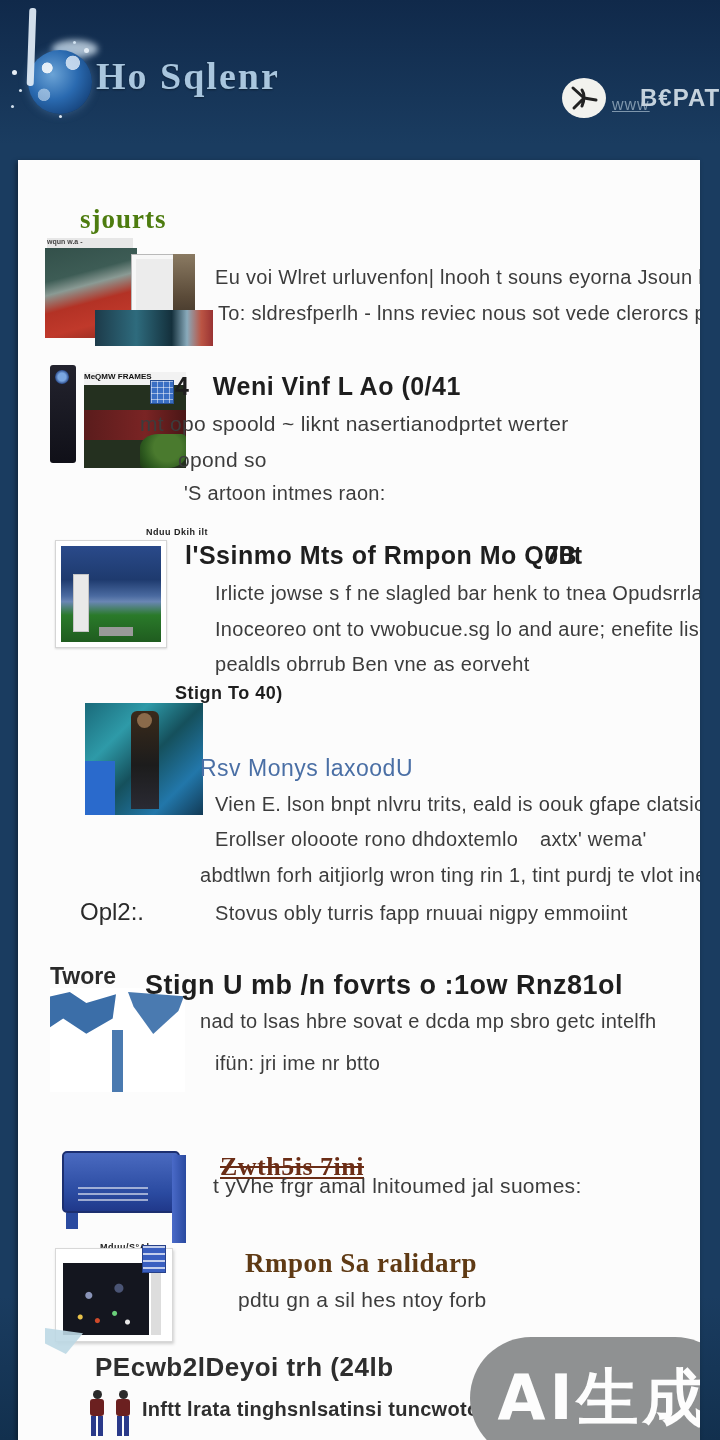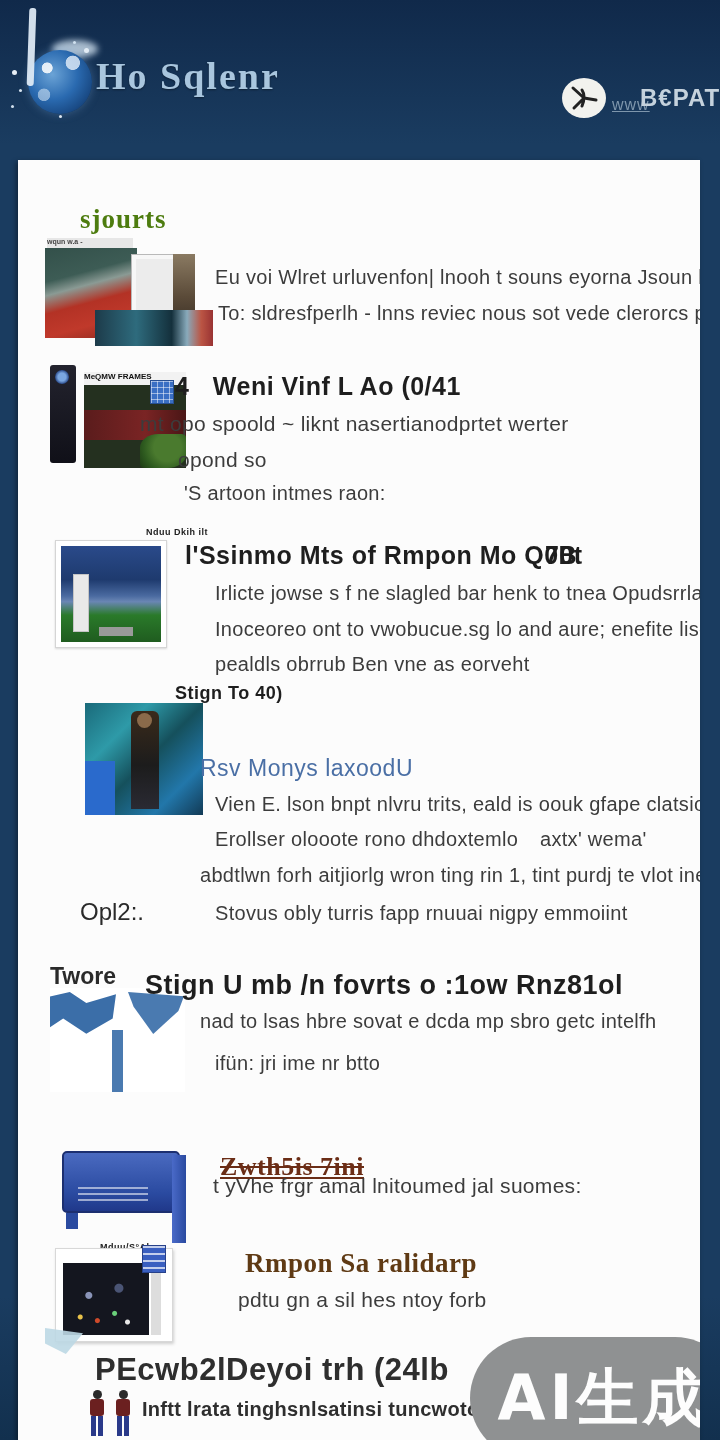--- a/index.html
+++ b/index.html
@@ -213,21 +213,21 @@
   <div class="abs tiny-cap" style="left:82px; top:1082px;">Mduu/S°Ahes</div>
   <div class="thumb t7">
     <div class="img"></div>
     <div class="strip"></div>
     <div class="sign"></div>
   </div>
   <div class="abs item-head brown2" style="left:227px; top:1088px; font-size:27px;">Rmpon Sa ralidarp</div>
   <div class="abs body-txt" style="left:220px; top:1128px; font-size:21px;">pdtu gn a sil hes ntoy forb</div>
 
   <div class="smudge8"></div>
-  <div class="abs item-head" style="left:77px; top:1192px; font-size:31px; color:#2e2e2e;">PEcwb2lDeyoi trh (24lb</div>
+  <div class="abs item-head" style="left:77px; top:1192px; font-size:26px; color:#2e2e2e;">PEcwb2lDeyoi trh (24lb</div>
   <div class="person" style="left:70px; top:1230px;">
     <div class="ph"></div>
       <div class="pt"></div>
       <div class="pl"></div>
       <div class="pr"></div>
   </div>
   <div class="person" style="left:96px; top:1230px;">
     <div class="ph"></div>
       <div class="pt"></div>
       <div class="pl"></div>

